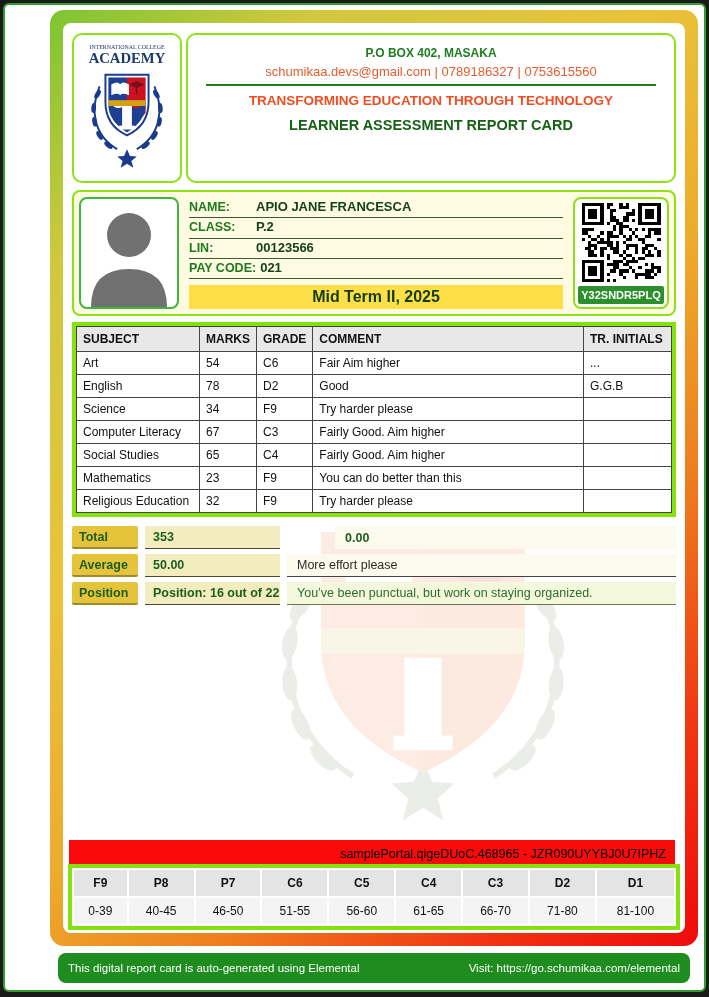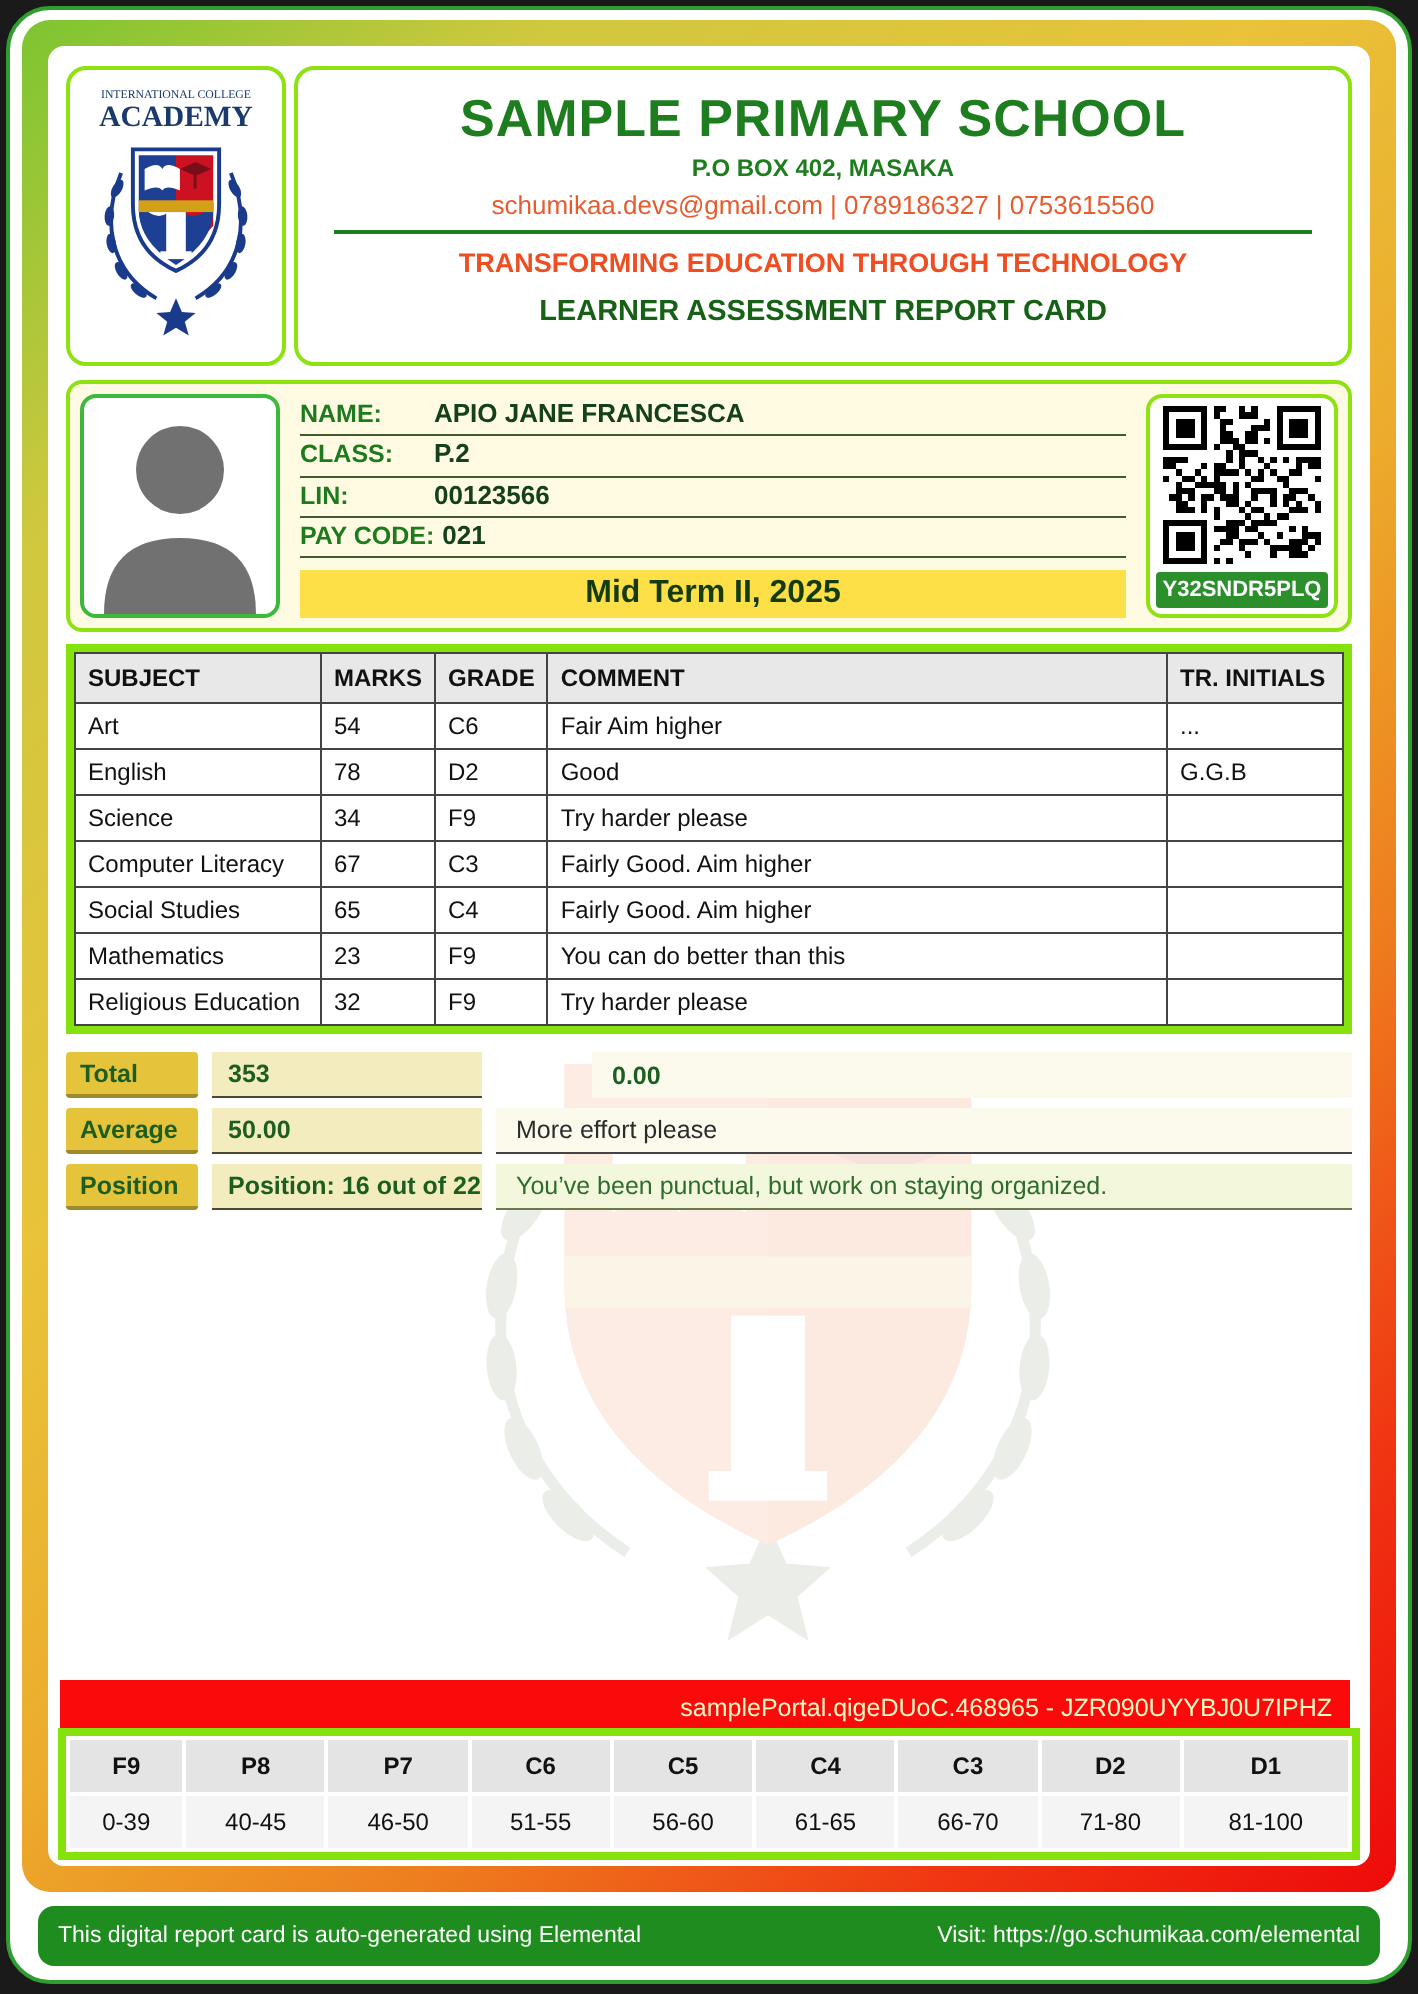--- a/index.html
+++ b/index.html
@@ -1,21 +1,21 @@
 <!DOCTYPE html>
 <html><head>
 <meta charset="utf-8">
 <style>
   * { margin:0; padding:0; box-sizing:border-box; }
   html,body { background:#111; }
   body { font-family:"Liberation Sans", sans-serif; }
   .page { position:relative; width:709px; height:997px; background:#1a1a1a; overflow:hidden; }
   .ring { position:absolute; left:3px; top:3px; right:3px; bottom:5px;
-          border:2px solid #2f9e2f; border-radius:22px; background:#fff;
-          display:flex; flex-direction:column; }
+          border:2px solid #2f9e2f; border-radius:6px; background:#fff;
+          display:flex; flex-direction:column;padding-left:39px; }
   .frame { flex:1; margin:5px 6px 3px 6px; border-radius:14px; padding:13px;
            background:linear-gradient(135deg,#7cc531 0%,#cfc83e 16%,#e9c33a 38%,#ecab2c 55%,#ee7d1e 70%,#f03512 86%,#ee0a0a 100%); }
   .content { position:relative; background:#fff; border-radius:8px; height:100%;
              padding:10px 9px 8px 9px; overflow:hidden; }
 
   
   .watermark { position:absolute; left:175px; top:435px; width:370px; height:370px;
                opacity:0.16; pointer-events:none; z-index:0; }
   .content > .sec { position:relative; z-index:1; }
 
@@ -79,21 +79,21 @@
   .comments { margin-top:10px; }
   .cbar { height:24px; display:flex; align-items:center; padding-left:16px;
           background:linear-gradient(to right,#b9ea92 0%,#d9f4c2 45%,#f2fbe9 100%);
           color:#1c3a10; font-weight:bold; font-size:12.5px; }
   .ctext { color:#222; font-size:12.5px; padding:8px 0 3px 2px;
            border-bottom:1.5px solid #555; margin-bottom:8px; background:#fdfdf6; }
   .stray { color:#e03020; font-weight:bold; font-size:13px; margin:14px 0 0 3px; }
 
   
   .portal { position:absolute; left:6px; right:10px; bottom:65px; height:28px;
-            background:#fa0a0a; color:#fef9c3; font-size:12.5px;
+            background:#fa0a0a; color:#000000; font-size:12.5px;
             display:flex; align-items:center; justify-content:flex-end; padding-right:9px; z-index:1; }
   .scale-wrap { position:absolute; left:5px; right:5px; bottom:3px; border:4px solid #86e20c;
                 background:#fff; z-index:1; }
   table.scale { width:100%; border-collapse:collapse; }
   table.scale td { text-align:center; font-size:12px; padding:6px 2px; border:2px solid #fff; }
   table.scale tr.g td { background:#e4e4e4; color:#111; font-weight:bold; }
   table.scale tr.r td { background:#f4f4f4; color:#111; }
 
   
   .footer { height:30px; margin:4px 14px 7px 14px; background:#1e8c1e; border-radius:8px;
@@ -164,21 +164,20 @@
               <path d="M31 63 v4 q0 16 19 28 q19 -12 19 -28 v-4 q-11 14 -19 0 q-8 14 -19 0 z" fill="#1d3f94"></path>
               <path d="M34 46 q7 -4 9 0 q2 -4 9 0 v11 q-7 -3 -9 0 q-2 -3 -9 0 z" fill="#fff"></path>
               <path d="M52 46 l8 -3.5 8 3.5 -8 3.5 z" fill="#7a0e18"></path>
               <rect x="59" y="49" width="1.5" height="7" fill="#7a0e18"></rect>
               <rect x="31" y="62" width="38" height="6" fill="#d4a017"></rect>
               <rect x="45" y="68" width="10" height="22" fill="#fff"></rect>
               <rect x="42" y="88" width="16" height="4" fill="#fff"></rect>
             </svg>
           </div>
           <div class="hdr-box">
-            <div class="school-name">SAMPLE PRIMARY SCHOOL</div>
             <div class="school-addr">P.O BOX 402, MASAKA</div>
             <div class="school-contact">schumikaa.devs@gmail.com | 0789186327 |  0753615560</div>
             <div class="hdr-rule"></div>
             <div class="school-slogan">TRANSFORMING EDUCATION THROUGH TECHNOLOGY</div>
             <div class="doc-title">LEARNER ASSESSMENT REPORT CARD</div>
           </div>
         </div>
 
         <div class="sec info">
           <div class="photo">

